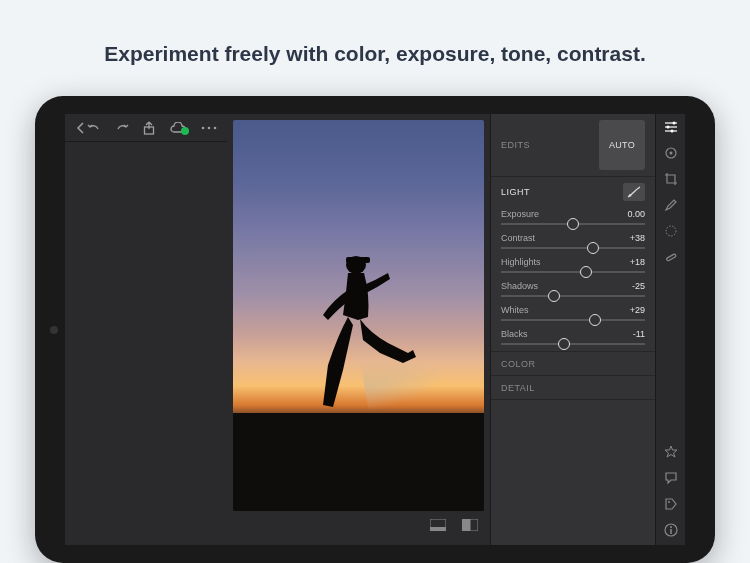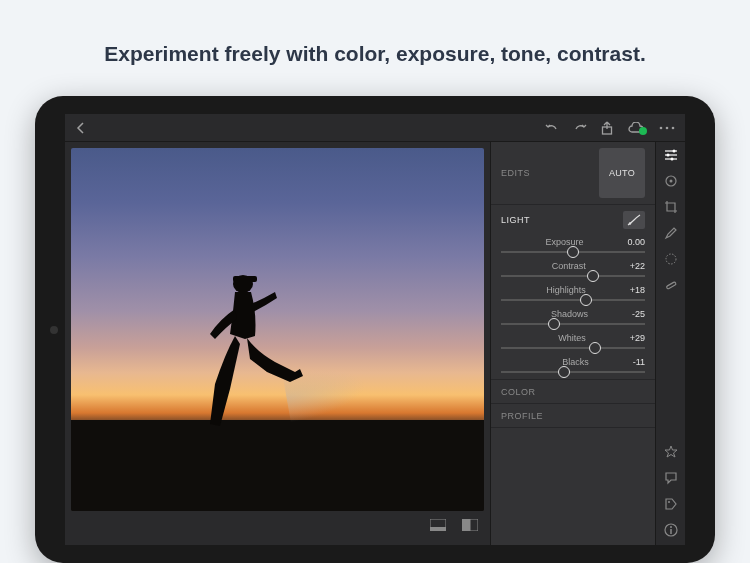--- a/index.html
+++ b/index.html
@@ -37,21 +37,20 @@
       width: 8px;
       height: 8px;
       background: #333;
       border-radius: 50%;
     }
     .screen {
       width: 100%;
       height: 100%;
       background: #2a2a2c;
       display: flex;
-      flex-direction: column;
       overflow: hidden;
     }
     .top-bar {
       height: 28px;
       background: #2a2a2c;
       display: flex;
       align-items: center;
       padding: 0 10px;
       border-bottom: 1px solid #1a1a1a;
     }
@@ -190,21 +189,21 @@
       display: flex;
       align-items: center;
       justify-content: center;
       cursor: pointer;
     }
     .slider-row {
       margin-top: 8px;
     }
     .slider-head {
       display: flex;
-      justify-content: flex-end;
+      justify-content: space-between;
       font-size: 9px;
       color: #aaa;
       margin-bottom: 4px;
     }
     .slider-value { color: #e0e0e0; padding-left: 44px; }
     .slider-track {
       position: relative;
       height: 2px;
       background: #555;
       cursor: pointer;
@@ -364,21 +363,21 @@
                   <span>Exposure</span>
                   <span class="slider-value">0.00</span>
                 </div>
                 <div class="slider-track">
                   <div class="slider-thumb" style="left:50%"></div>
                 </div>
               </div>
               <div class="slider-row">
                 <div class="slider-head">
                   <span>Contrast</span>
-                  <span class="slider-value">+22</span>
+                  <span class="slider-value">+38</span>
                 </div>
                 <div class="slider-track">
                   <div class="slider-thumb" style="left:64%"></div>
                 </div>
               </div>
               <div class="slider-row">
                 <div class="slider-head">
                   <span>Highlights</span>
                   <span class="slider-value">+18</span>
                 </div>
@@ -413,21 +412,21 @@
                   <div class="slider-thumb" style="left:44%"></div>
                 </div>
               </div>
             </div>
         </div>
 
         <div class="panel-section">
           <span class="panel-label">COLOR</span>
         </div>
         <div class="panel-section">
-          <span class="panel-label">PROFILE</span>
+          <span class="panel-label">DETAIL</span>
         </div>
 
       </div>
 
       <div class="icon-rail">
         <div class="rail-grp-top">
           <div class="rail-icon active">
             <svg width="16" height="14" viewBox="0 0 16 14">
                 <line x1="2" y1="3" x2="14" y2="3" stroke="currentColor" stroke-width="1.2"></line>
                 <line x1="2" y1="7" x2="14" y2="7" stroke="currentColor" stroke-width="1.2"></line>

